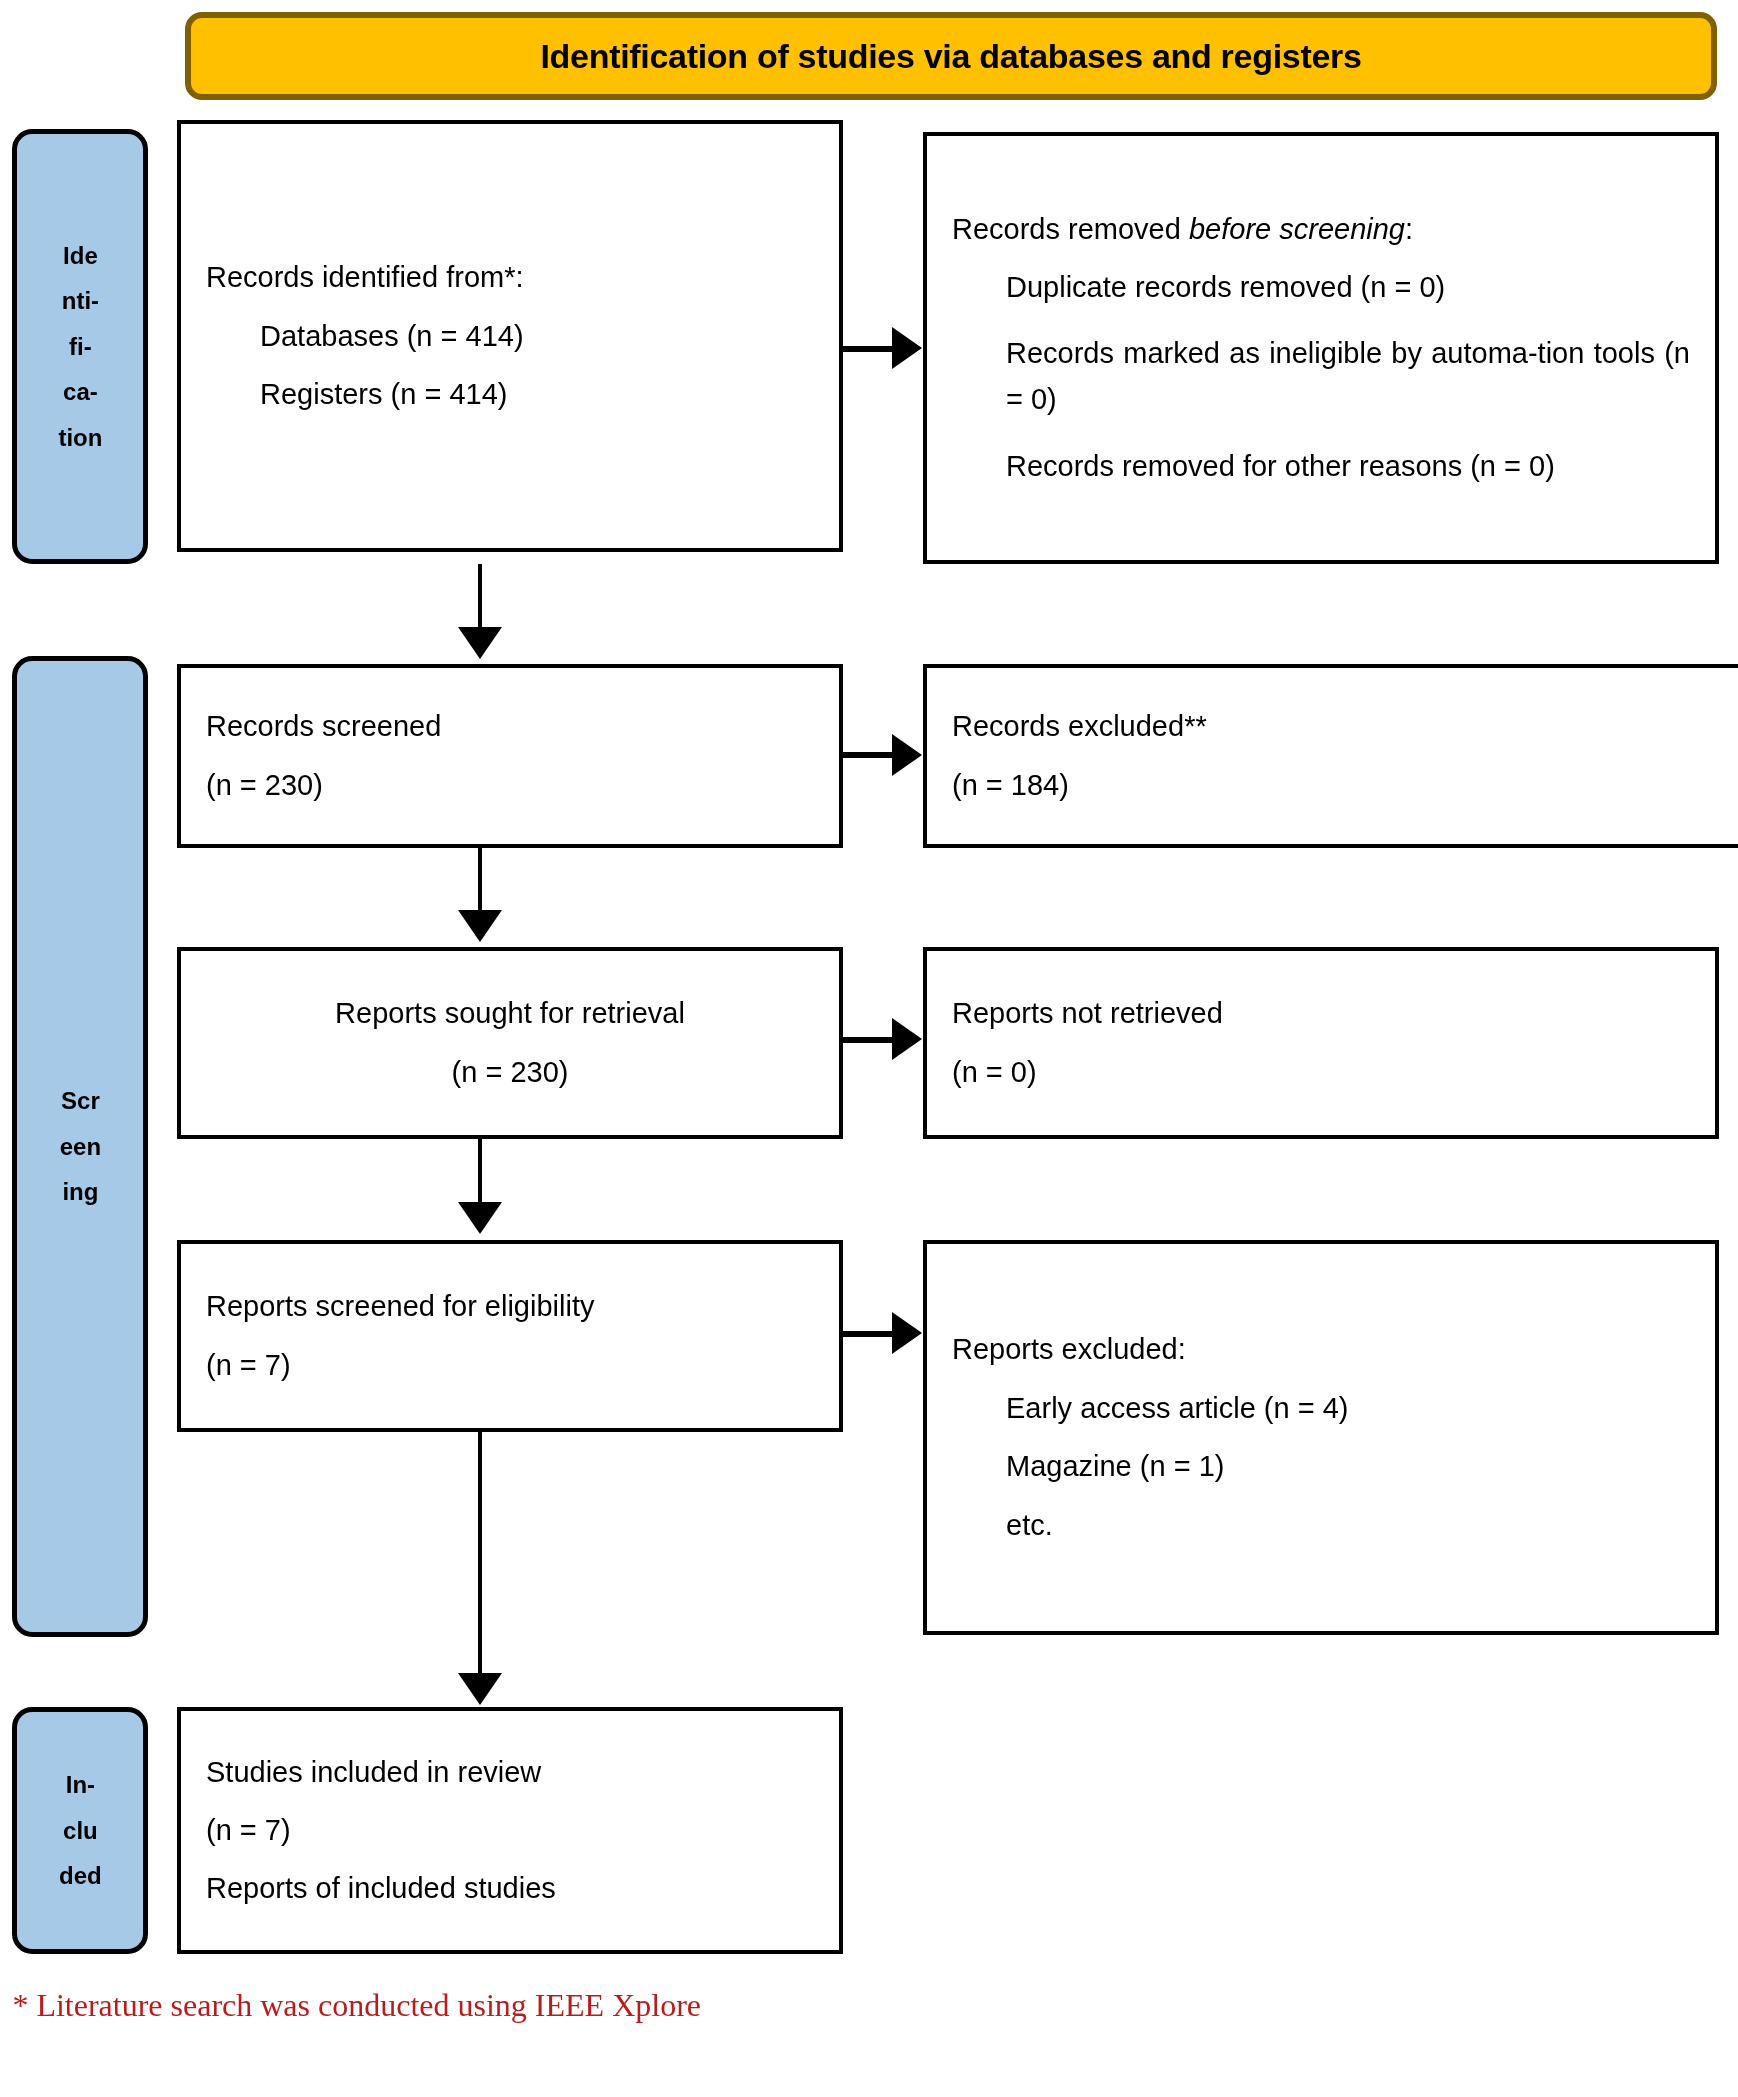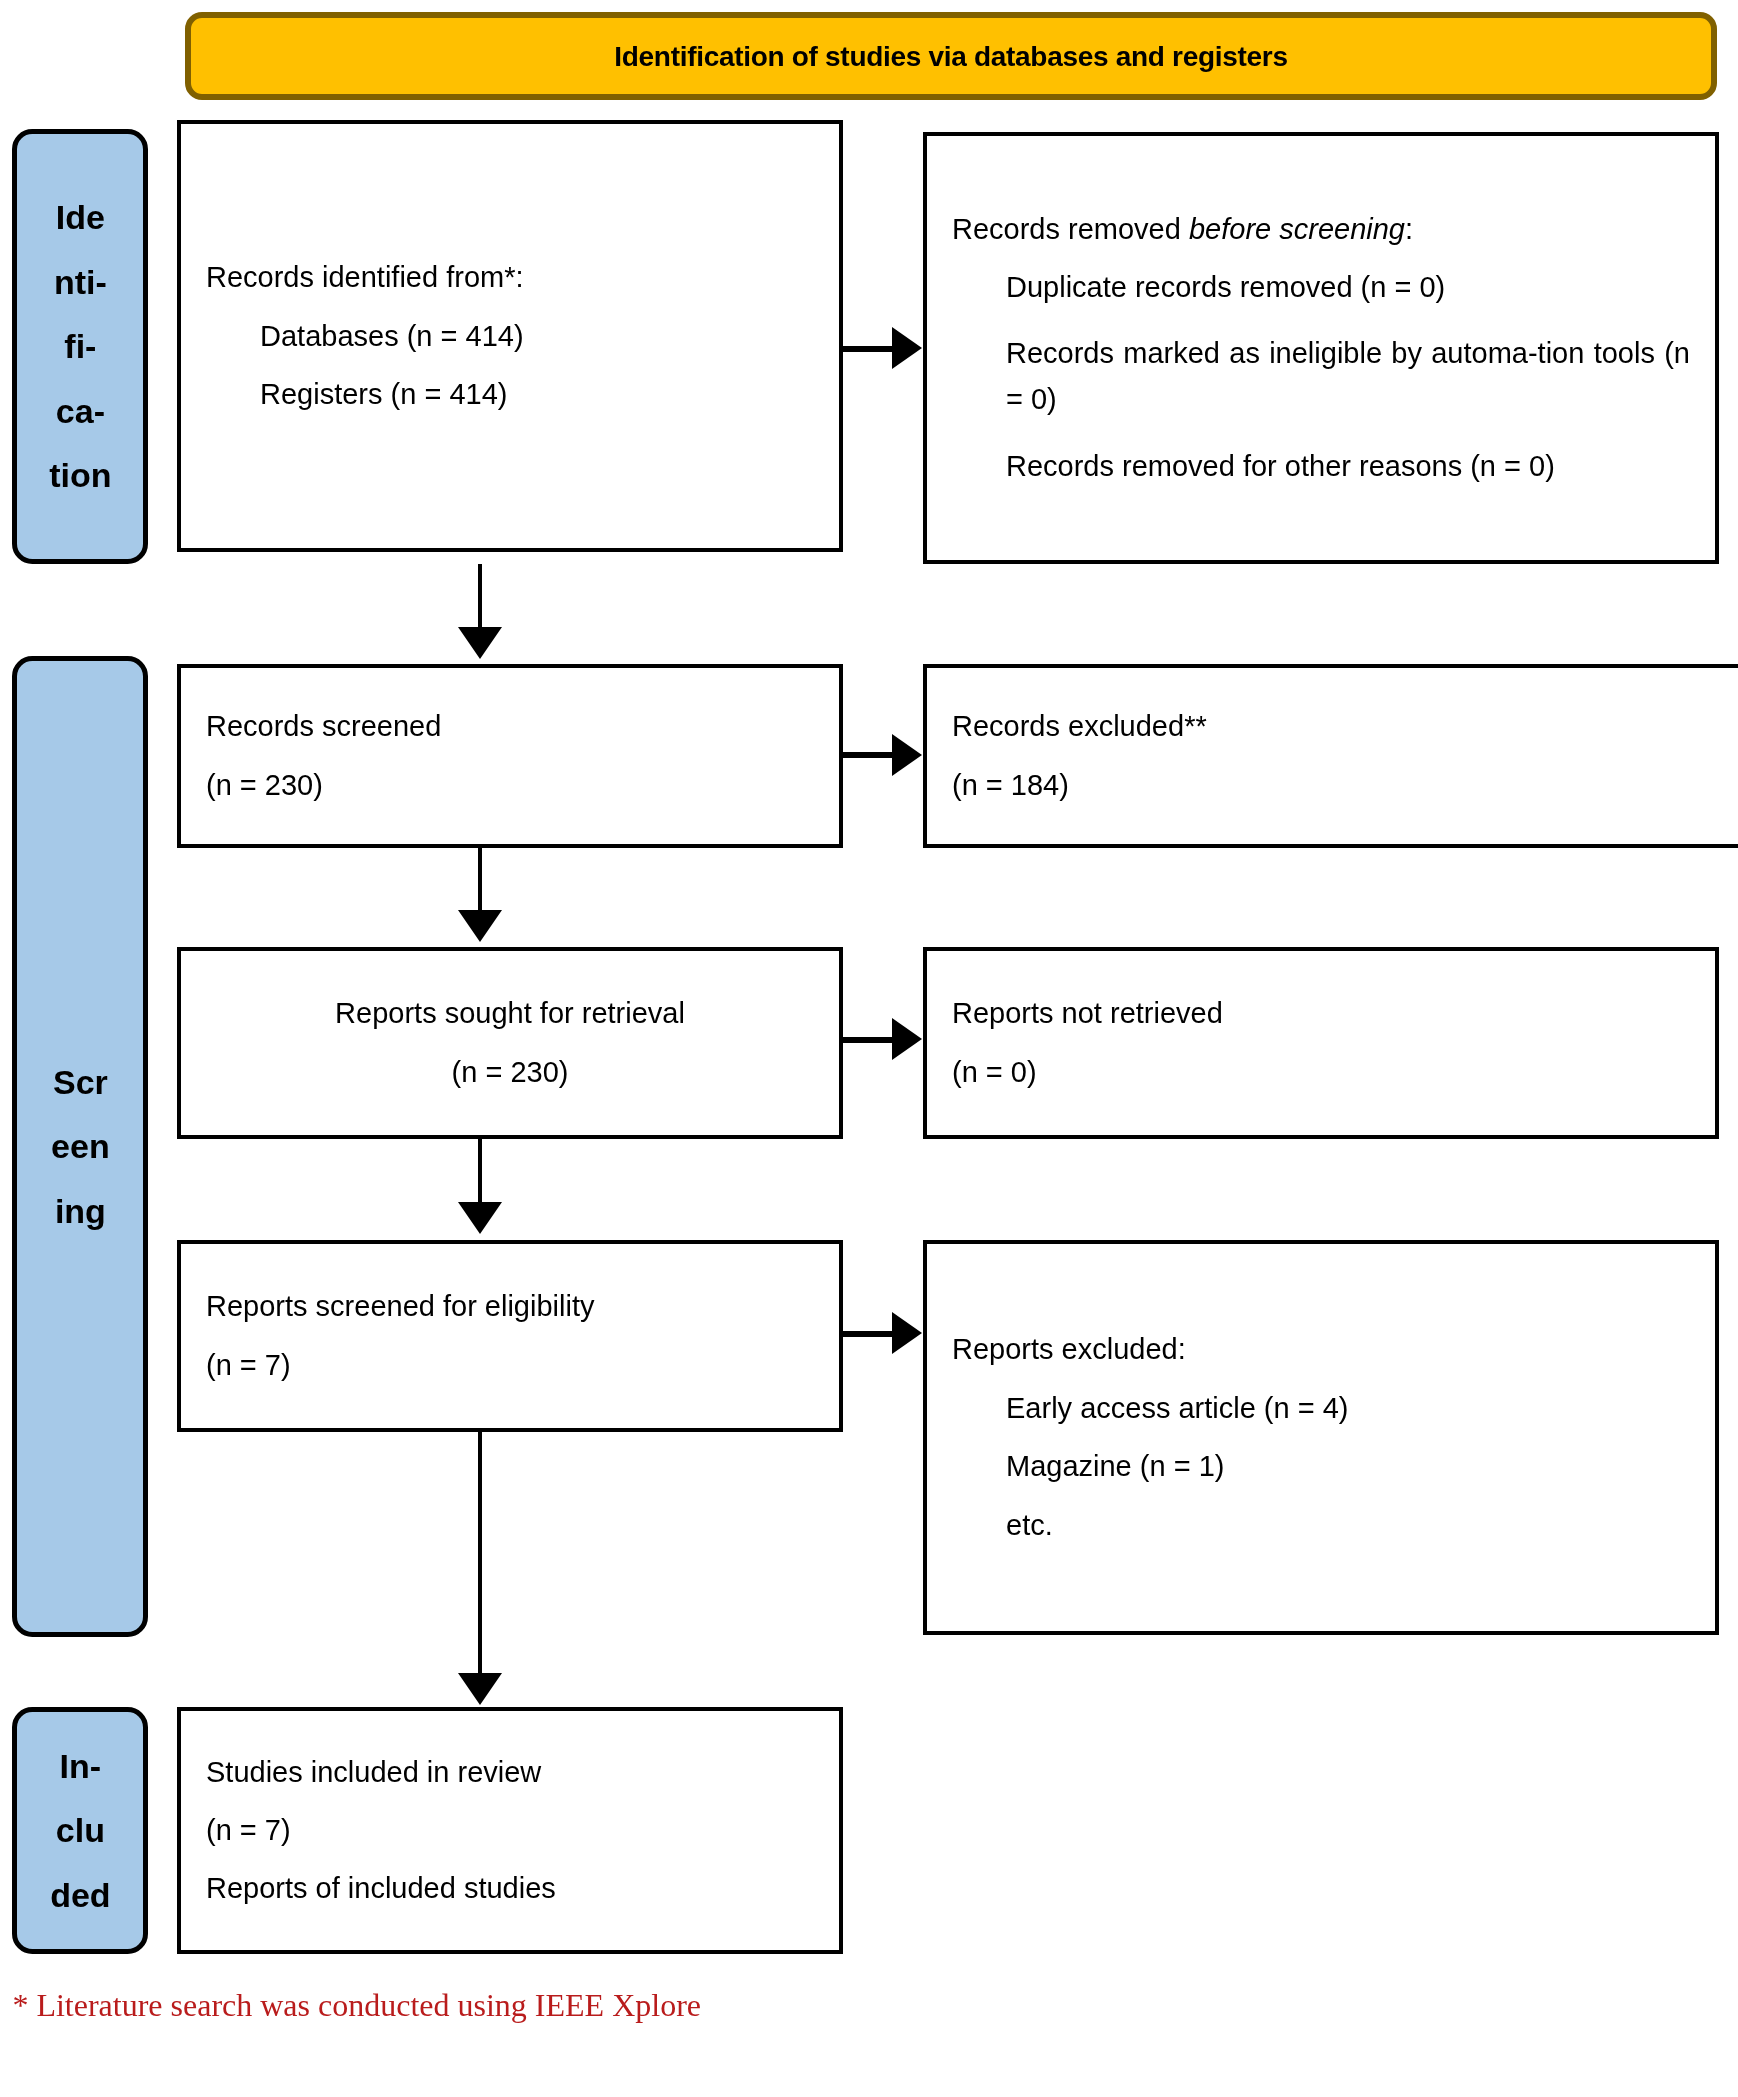--- a/index.html
+++ b/index.html
@@ -28,42 +28,42 @@
     height: 88px;
     background: #FFC000;
     border: 6.2px solid #806000;
     border-radius: 17px;
     box-sizing: border-box;
     display: flex;
     align-items: center;
     justify-content: center;
   }
   .banner-text {
-    font-size: 28px;
+    font-size: 34px;
     font-weight: bold;
     letter-spacing: -0.3px;
     line-height: 1.05;
     text-align: center;
     color: #000000;
     white-space: nowrap;
   }
 
   
   .stage {
     position: absolute;
     background: #A6C9E8;
     border: 5.6px solid #000000;
     border-radius: 20.3px;
     box-sizing: border-box;
     display: flex;
     flex-direction: column;
     align-items: center;
     justify-content: center;
     font-weight: bold;
-    font-size: 34px;
+    font-size: 24px;
     line-height: 1.9;
     color: #000000;
     text-align: center;
   }
   .stage span { display: block; }
 
   #stage-identification { left: 12.4px;  top: 129px;  width: 136px; height: 435px; }
   #stage-screening      { left: 12.4px;  top: 656px; width: 136px; height: 981px; }
   #stage-included       { left: 12.4px;  top: 1707px; width: 136px; height: 247px; }
 

